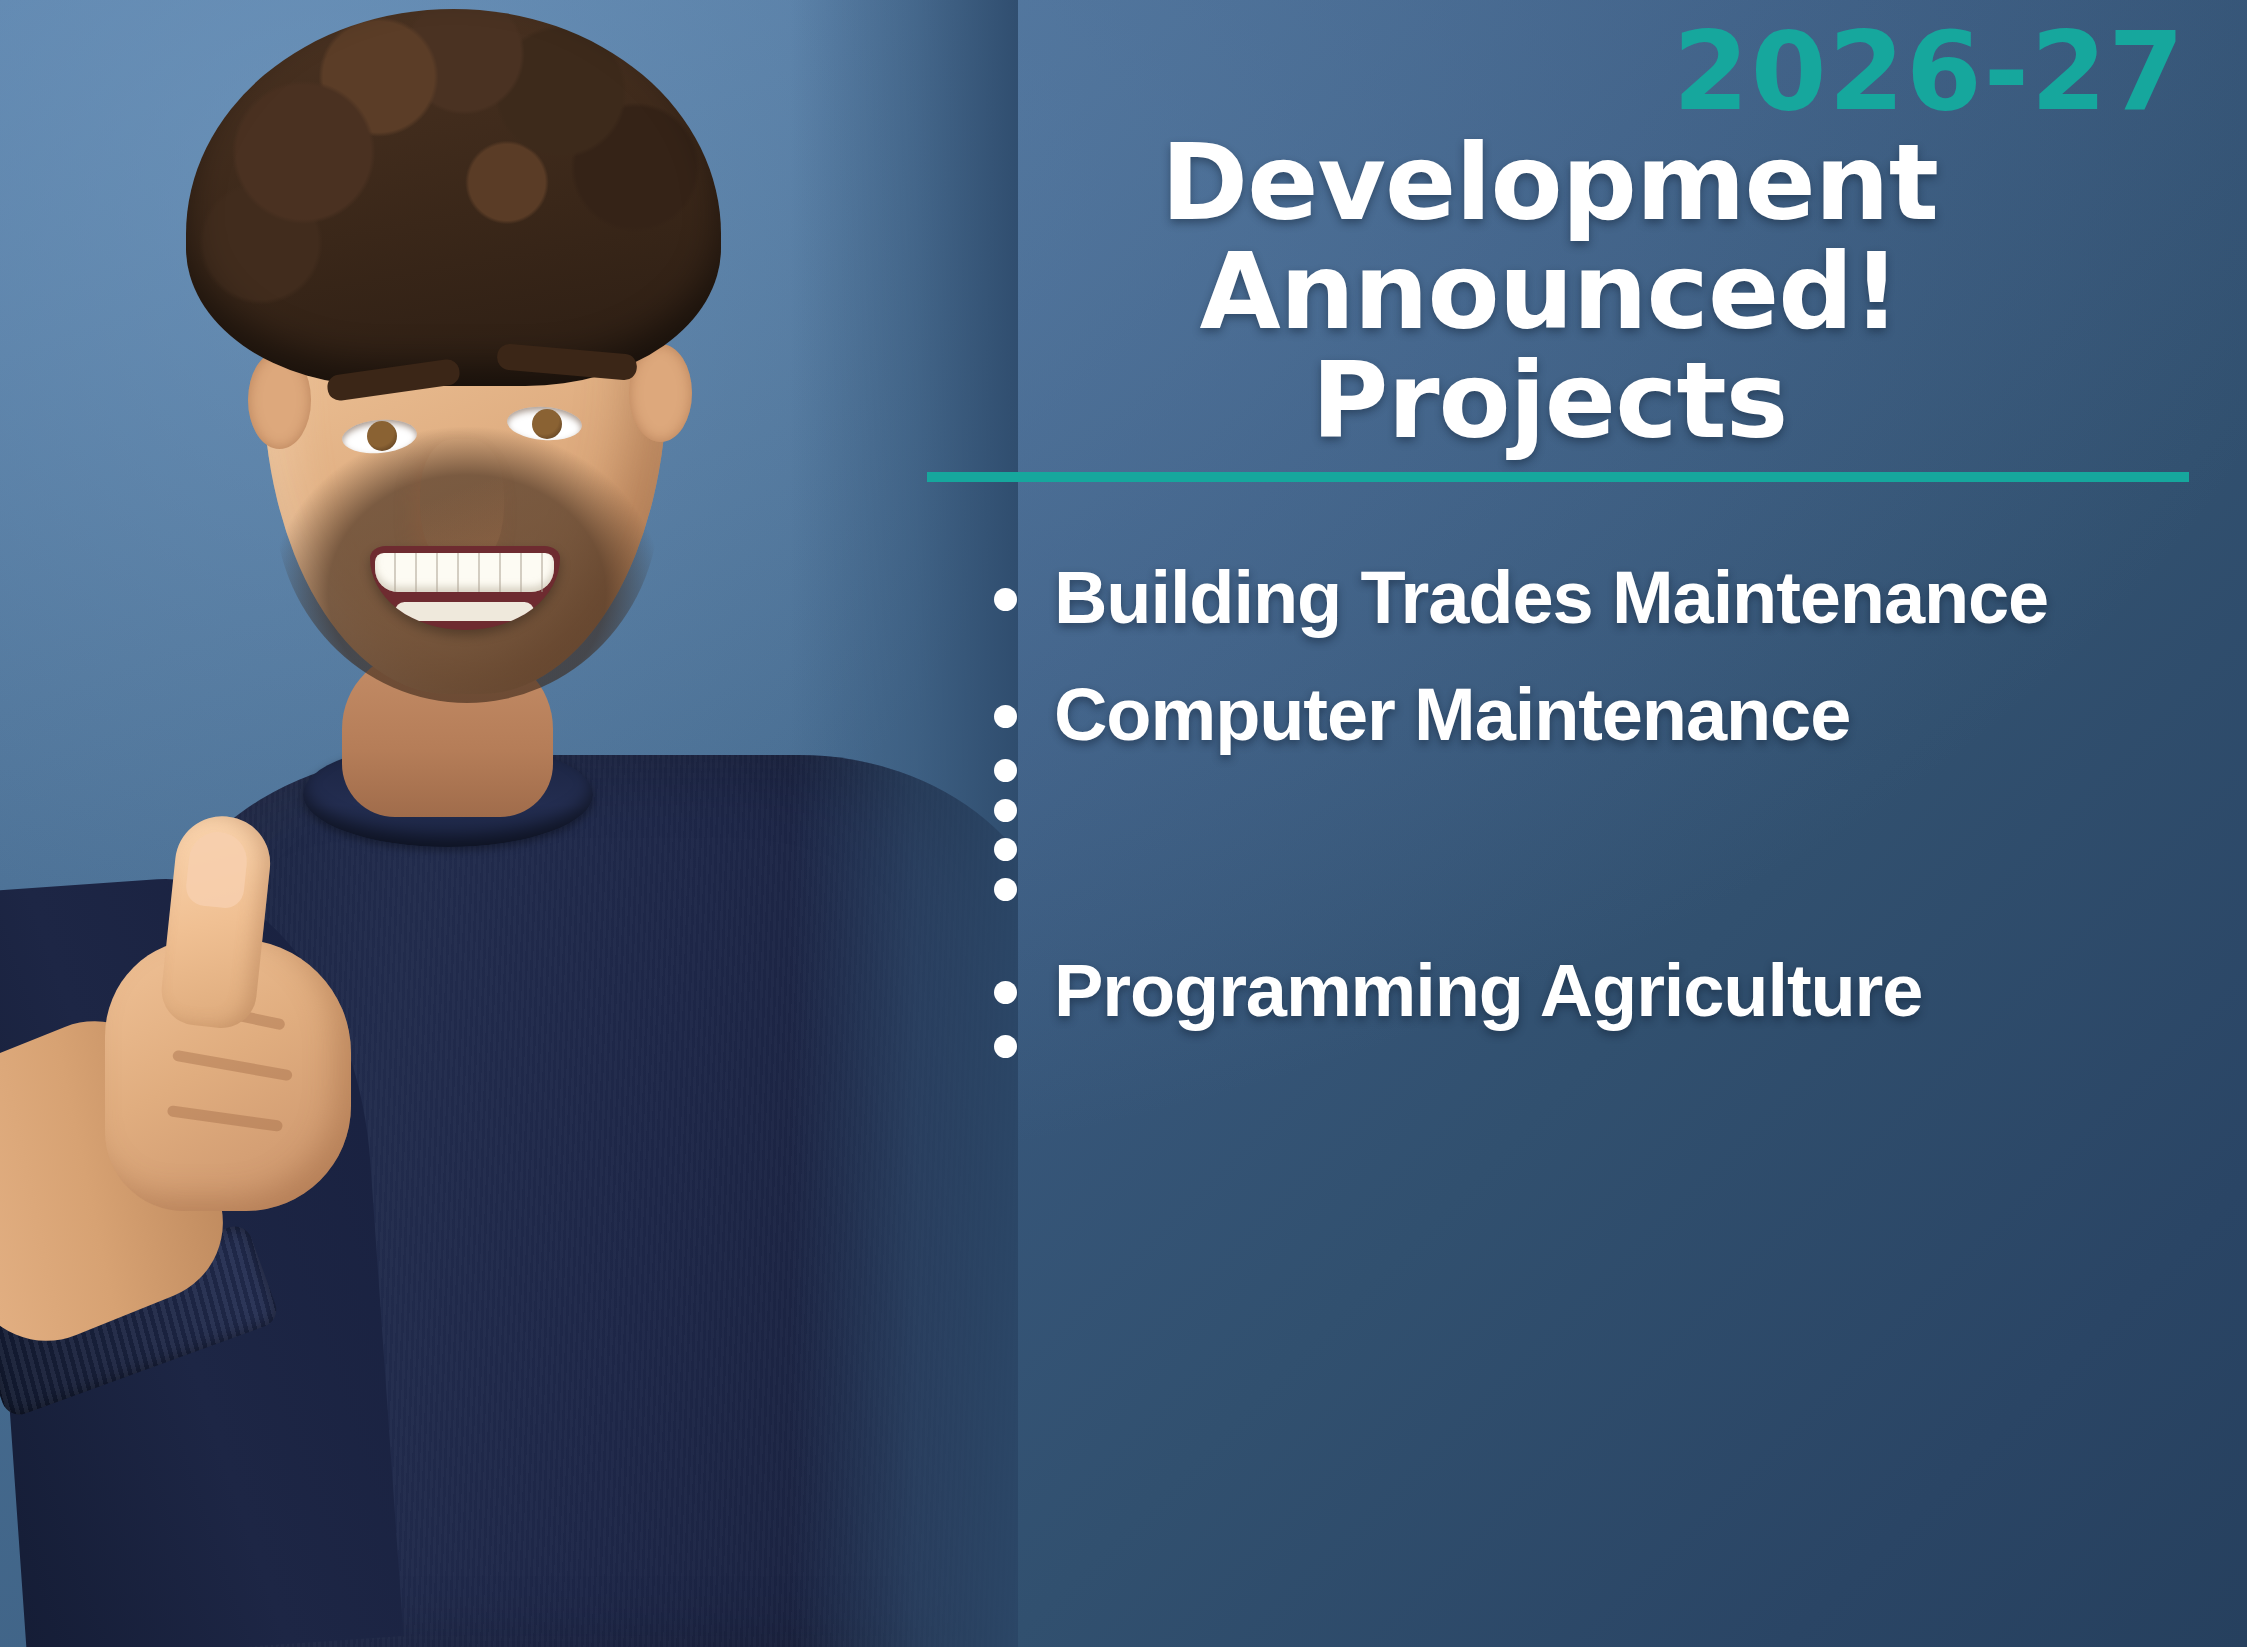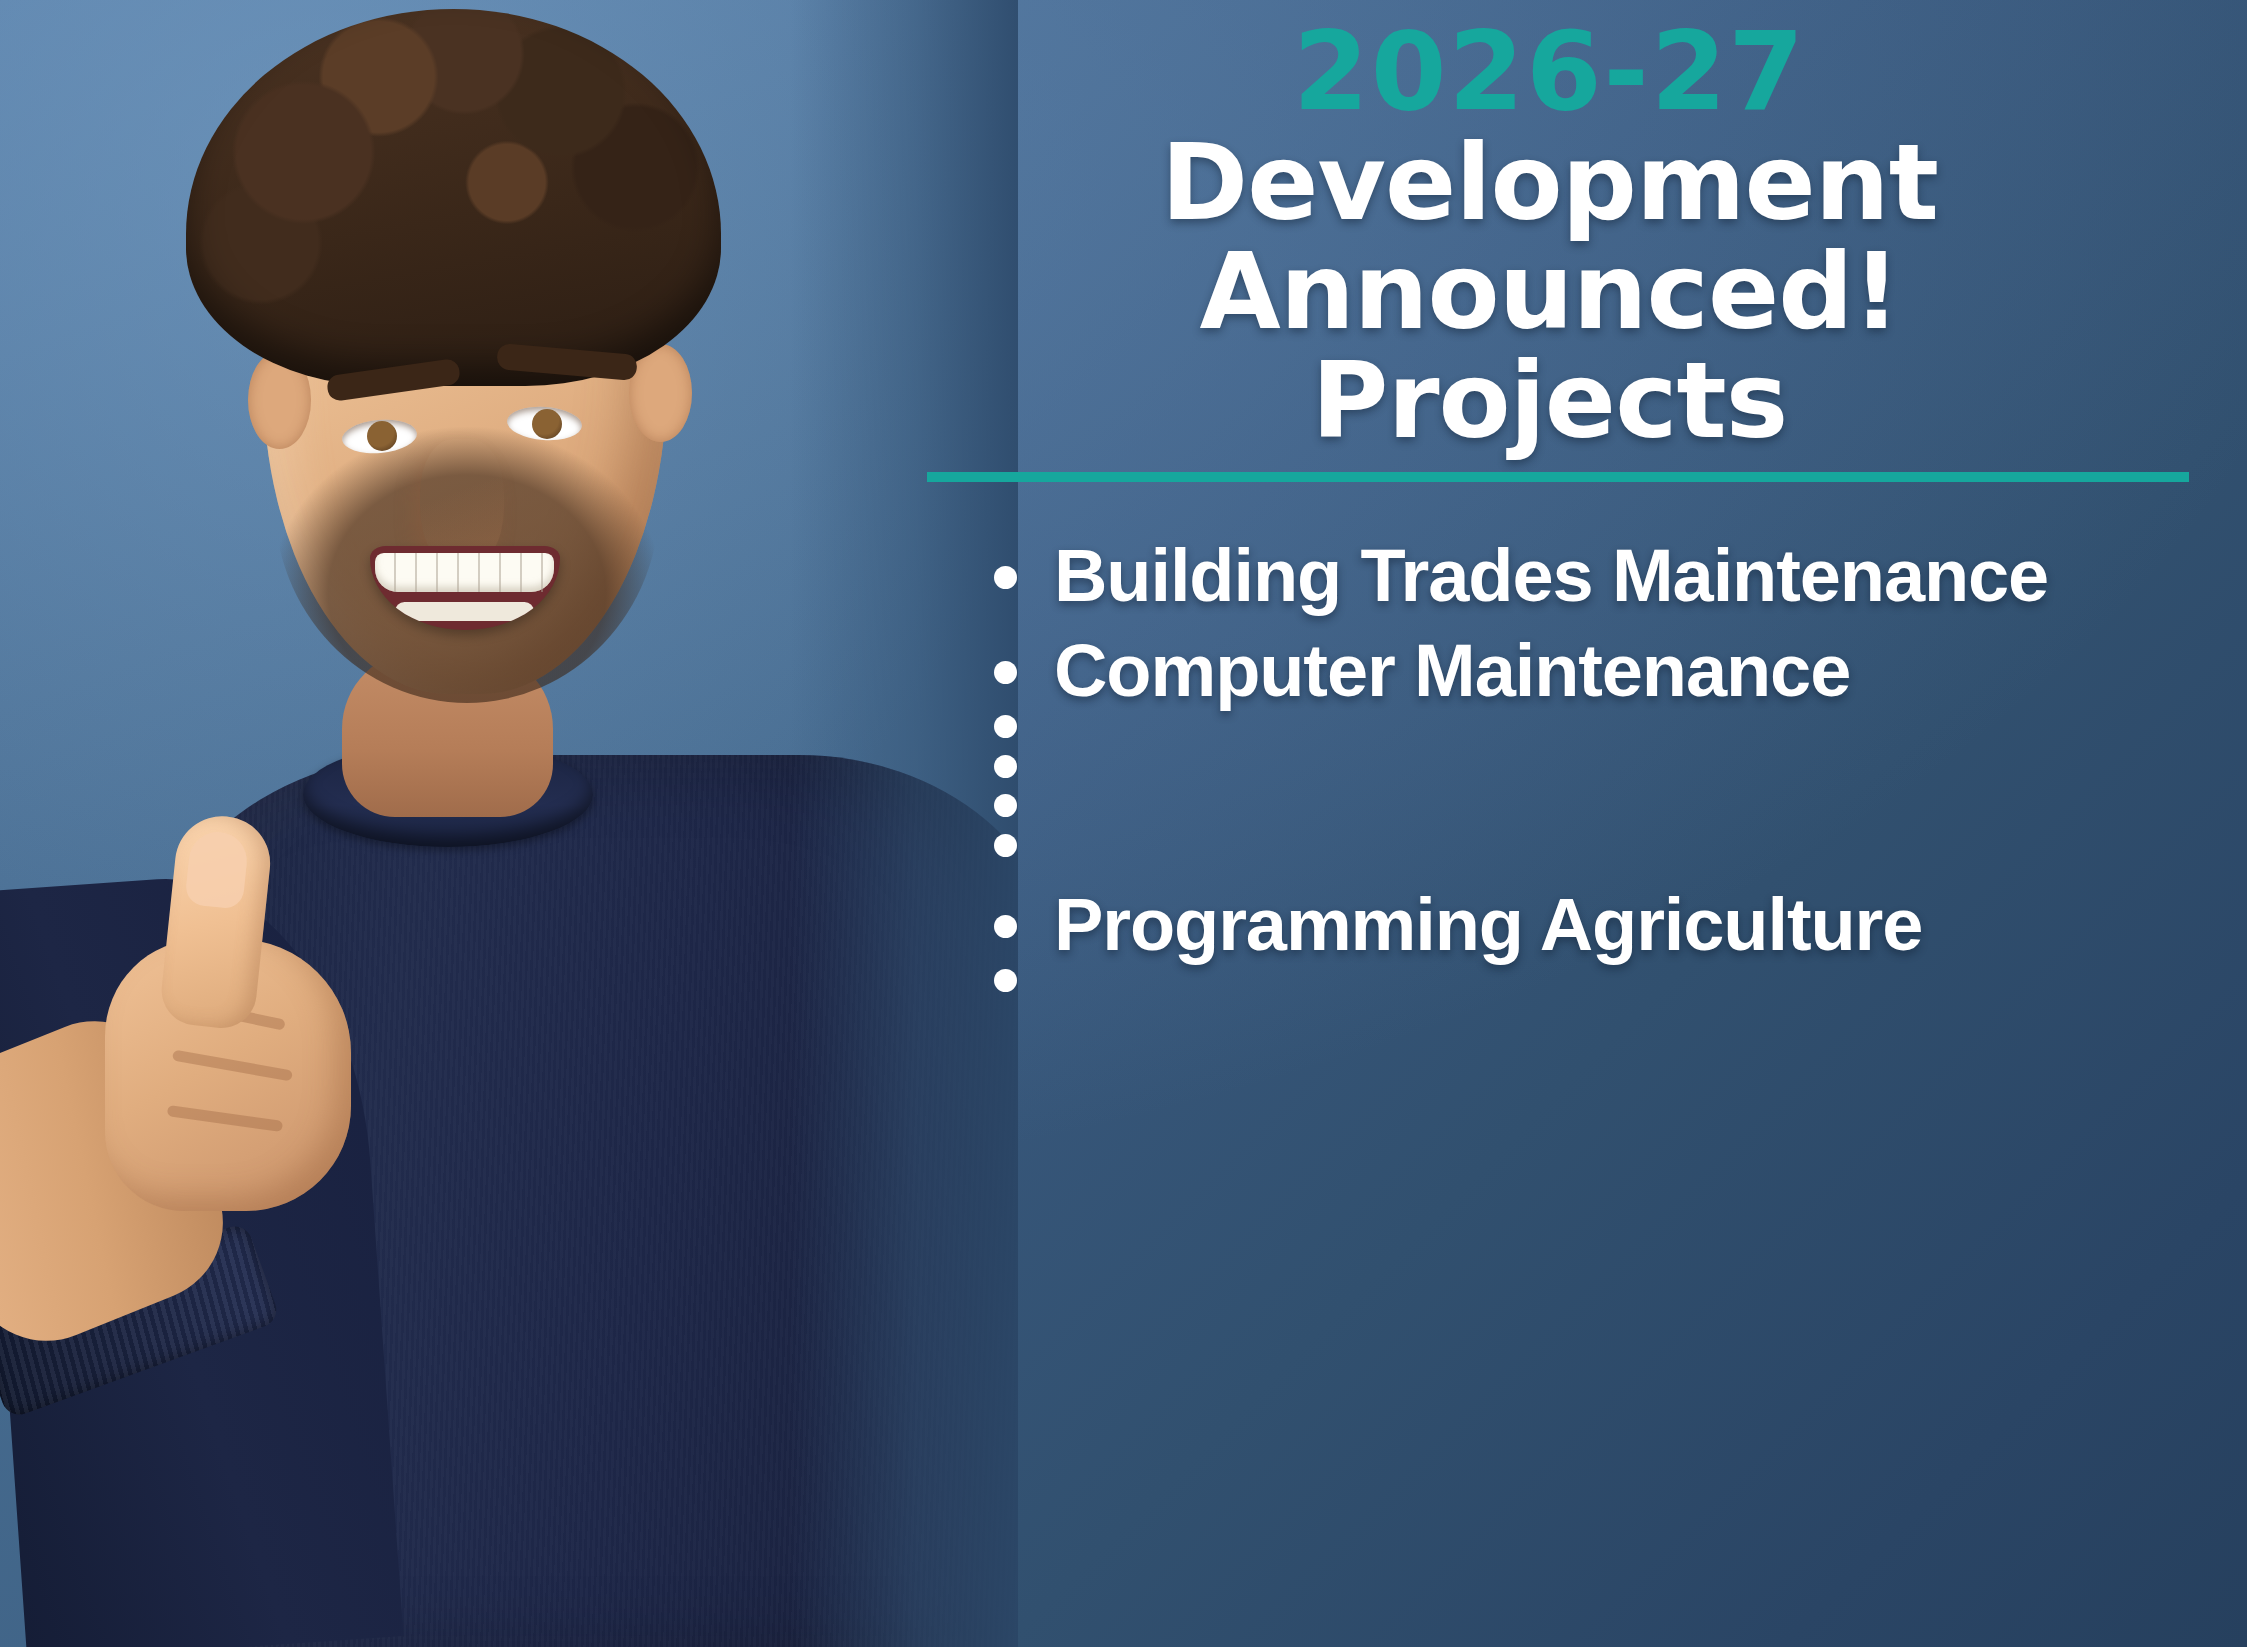--- a/index.html
+++ b/index.html
@@ -150,21 +150,21 @@
     pointer-events:none;
   }
 
   
   #panel{position:absolute;left:913px;top:0;width:1334px;height:1648px;}
 
   #title-block{position:absolute;left:0;top:16px;width:1273px;text-align:center;}
   #year{
     font-family:"DejaVu Sans", sans-serif;
     font-weight:700;font-size:109px;line-height:1.02;letter-spacing:1.8px;
-    color:#16a79d;margin:0 0 1.8px 0;
+    color:#16a79d;margin:0 0 1.8px 0;text-align:right;
   }
   .tline{
     font-family:"DejaVu Sans", sans-serif;
     font-weight:700;color:#ffffff;
     font-size:105px;line-height:1.04;letter-spacing:-0.9px;
     text-shadow:0 4.4px 8.8px rgba(12,26,44,.42);
     margin:0;
   }
   #divider{
     position:absolute;left:14px;top:472px;width:1262px;height:9.7px;
@@ -179,20 +179,21 @@
   #list li .bullet{
     flex:0 0 auto;width:23px;height:23px;border-radius:50%;background:#ffffff;
     margin-right:37px;position:relative;top:-12.3px;
   }
   #list li .lbl{
     font-family:"Liberation Sans", sans-serif;
     font-weight:700;color:#ffffff;
     font-size:74px;line-height:1.06;letter-spacing:-1.1px;
     text-shadow:0 4.4px 8px rgba(10,24,42,.45);
     white-space:nowrap;
+    margin-top:22px;
   }
 </style>
 </head>
 <body>
 
 <div id="poster">
 
   <div id="photo">
     <div class="bgwall"></div>
 

